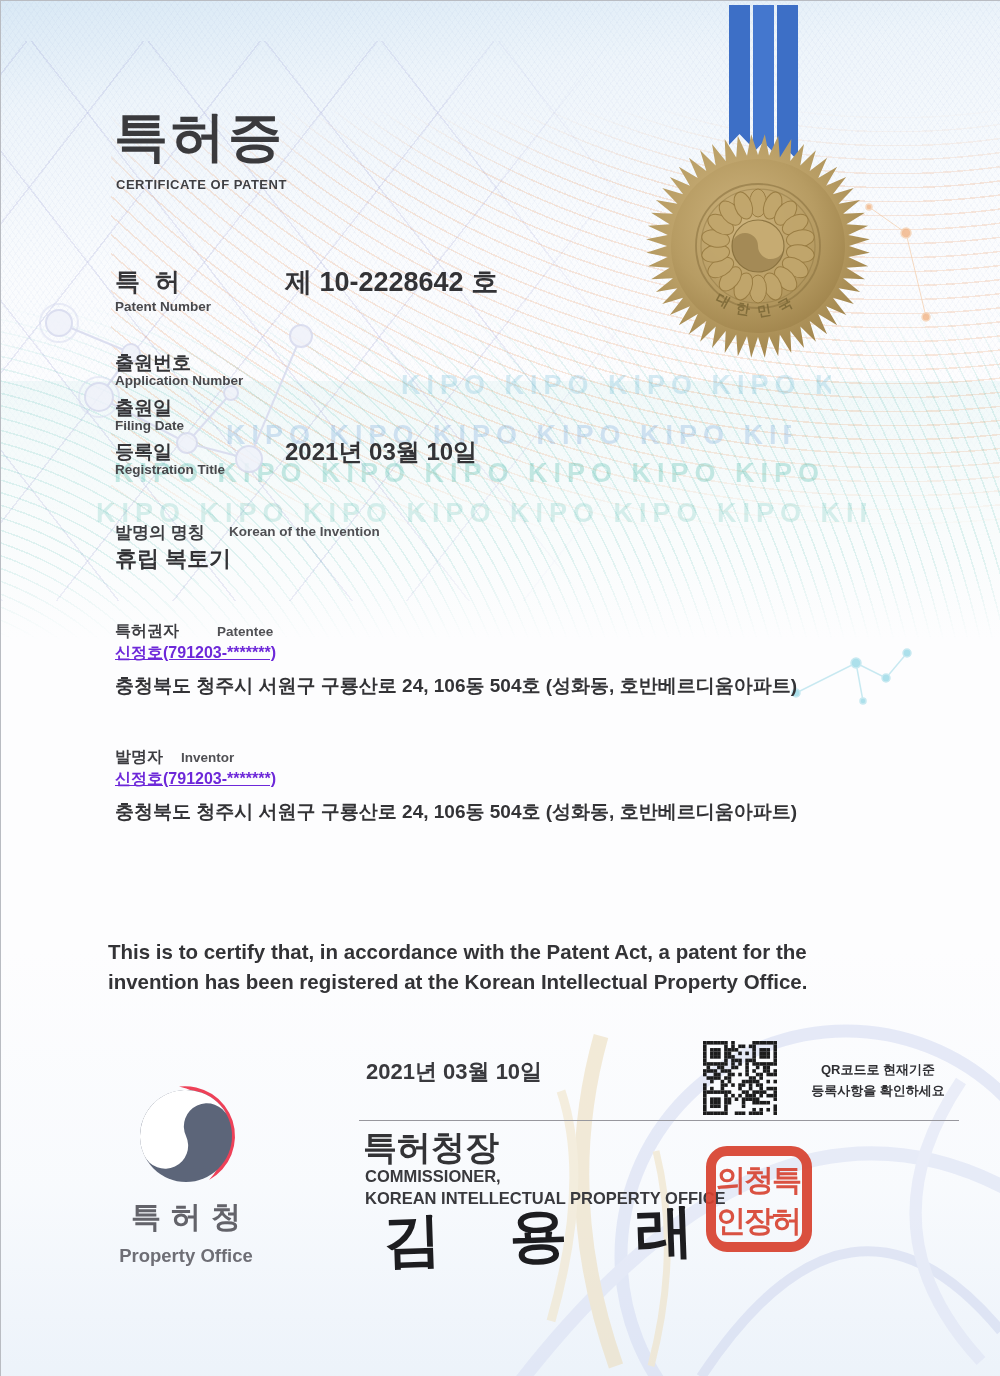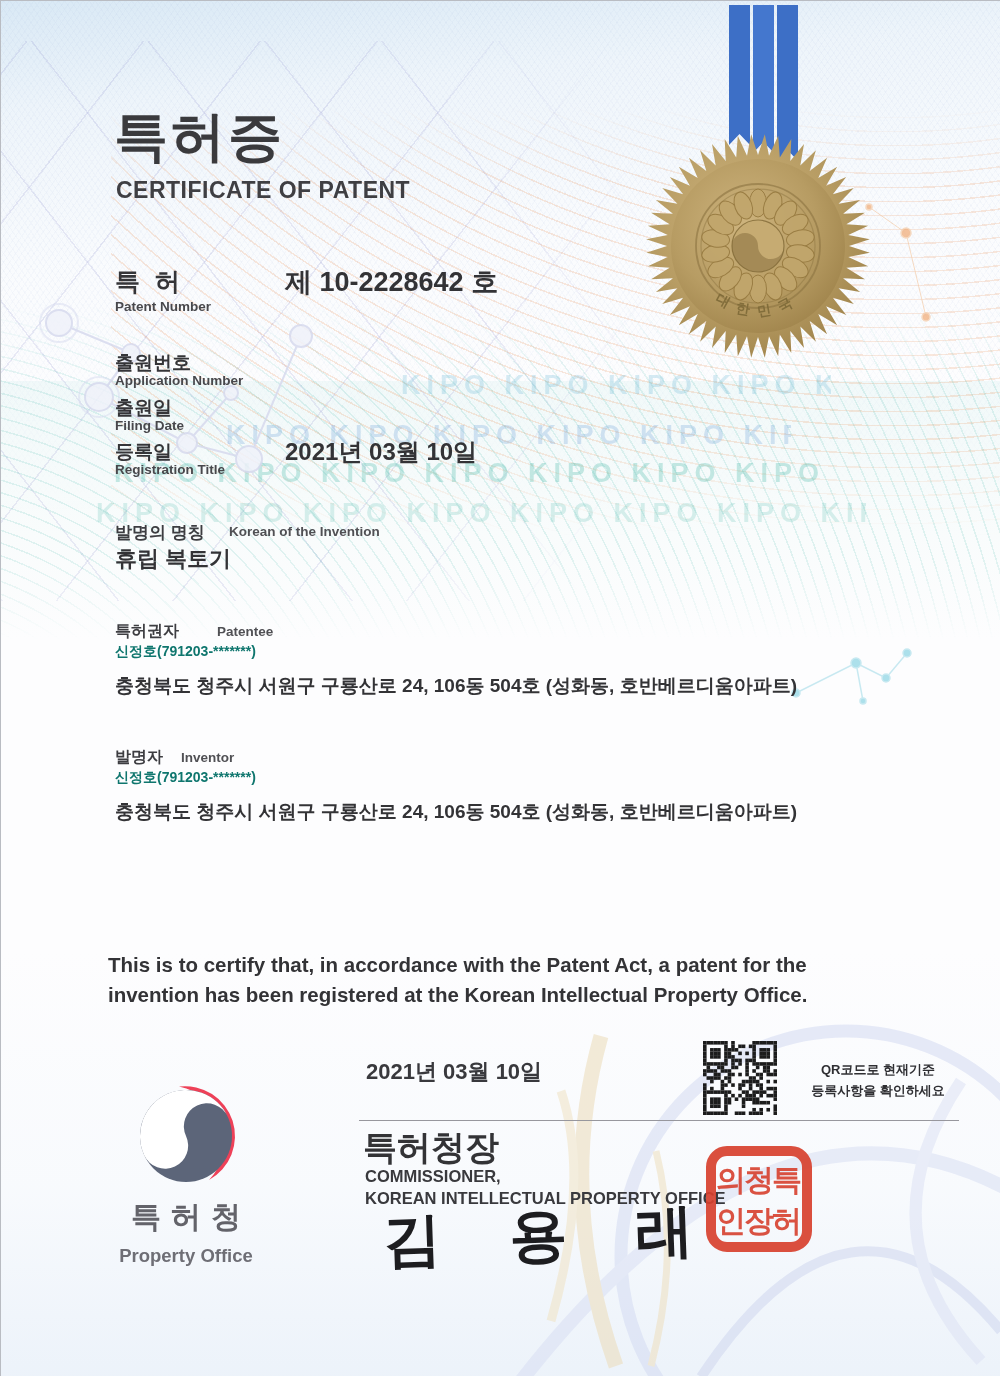--- a/index.html
+++ b/index.html
@@ -34,32 +34,32 @@
     background:repeating-radial-gradient(circle at 88% -170%, rgba(233,148,92,.38) 0 1.5px, rgba(233,148,92,0) 1.5px 14px);
     -webkit-mask-image:linear-gradient(180deg, transparent 0, #000 18%, #000 78%, transparent 100%);
     mask-image:linear-gradient(180deg, transparent 0, #000 18%, #000 78%, transparent 100%);}
   .arc-teal{left:0;top:300px;width:1000px;height:340px;opacity:.5;
     background:repeating-radial-gradient(circle at -12% 175%, rgba(85,190,178,.33) 0 1.5px, rgba(85,190,178,0) 1.5px 12px);
     -webkit-mask-image:linear-gradient(180deg, transparent 0, #000 25%, #000 75%, transparent 100%);
     mask-image:linear-gradient(180deg, transparent 0, #000 25%, #000 75%, transparent 100%);}
   .wm{white-space:nowrap;overflow:hidden;font-weight:700;font-size:27px;letter-spacing:6px;pointer-events:none;}
   
   .t-title{font-size:54px;font-weight:800;letter-spacing:3px;color:#3a3a3d;}
-  .t-sub{font-size:23px;font-weight:700;letter-spacing:.5px;color:#3f3f43;}
+  .t-sub{font-size:13px;font-weight:700;letter-spacing:.5px;color:#3f3f43;}
   .lab-big{font-size:25px;font-weight:700;letter-spacing:4px;color:#353538;}
   .lab{font-size:19px;font-weight:700;color:#353538;}
   .lab-en{font-size:13.5px;font-weight:700;color:#48484c;}
   .val-big{font-size:27px;font-weight:700;color:#333336;}
   .val{font-size:24px;font-weight:700;color:#333336;}
   .sec-lab{font-size:16px;font-weight:600;color:#3d3d41;}
   .sec-en{font-size:13.5px;font-weight:600;color:#505054;}
-  .body-bold{font-size:14px;font-weight:700;color:#0f766e;}
+  .body-bold{font-size:16px;font-weight:700;color:#6d28d9;text-decoration:underline;}
   .addr{font-size:19px;font-weight:700;color:#333336;}
   .stmt-ko{font-size:24px;font-weight:700;color:#2e2e31;}
-  .stmt-en{font-size:20.5px;font-weight:700;color:#333336;line-height:1.45;margin-top:13px;}
+  .stmt-en{font-size:20.5px;font-weight:700;color:#333336;line-height:1.45;}
   .qr-cap{font-size:13px;font-weight:700;color:#2f2f33;line-height:1.6;text-align:center;width:178px;}
   .sig{font-family:"DejaVu Serif", serif;font-size:58px;font-weight:700;letter-spacing:24px;color:#1d1d20;transform:rotate(-2deg);}
   .rule{height:1px;background:#97979d;}
 </style>
 </head>
 <body>
 
 <div class="page">
 
   <div class="abs wash-top"></div>

